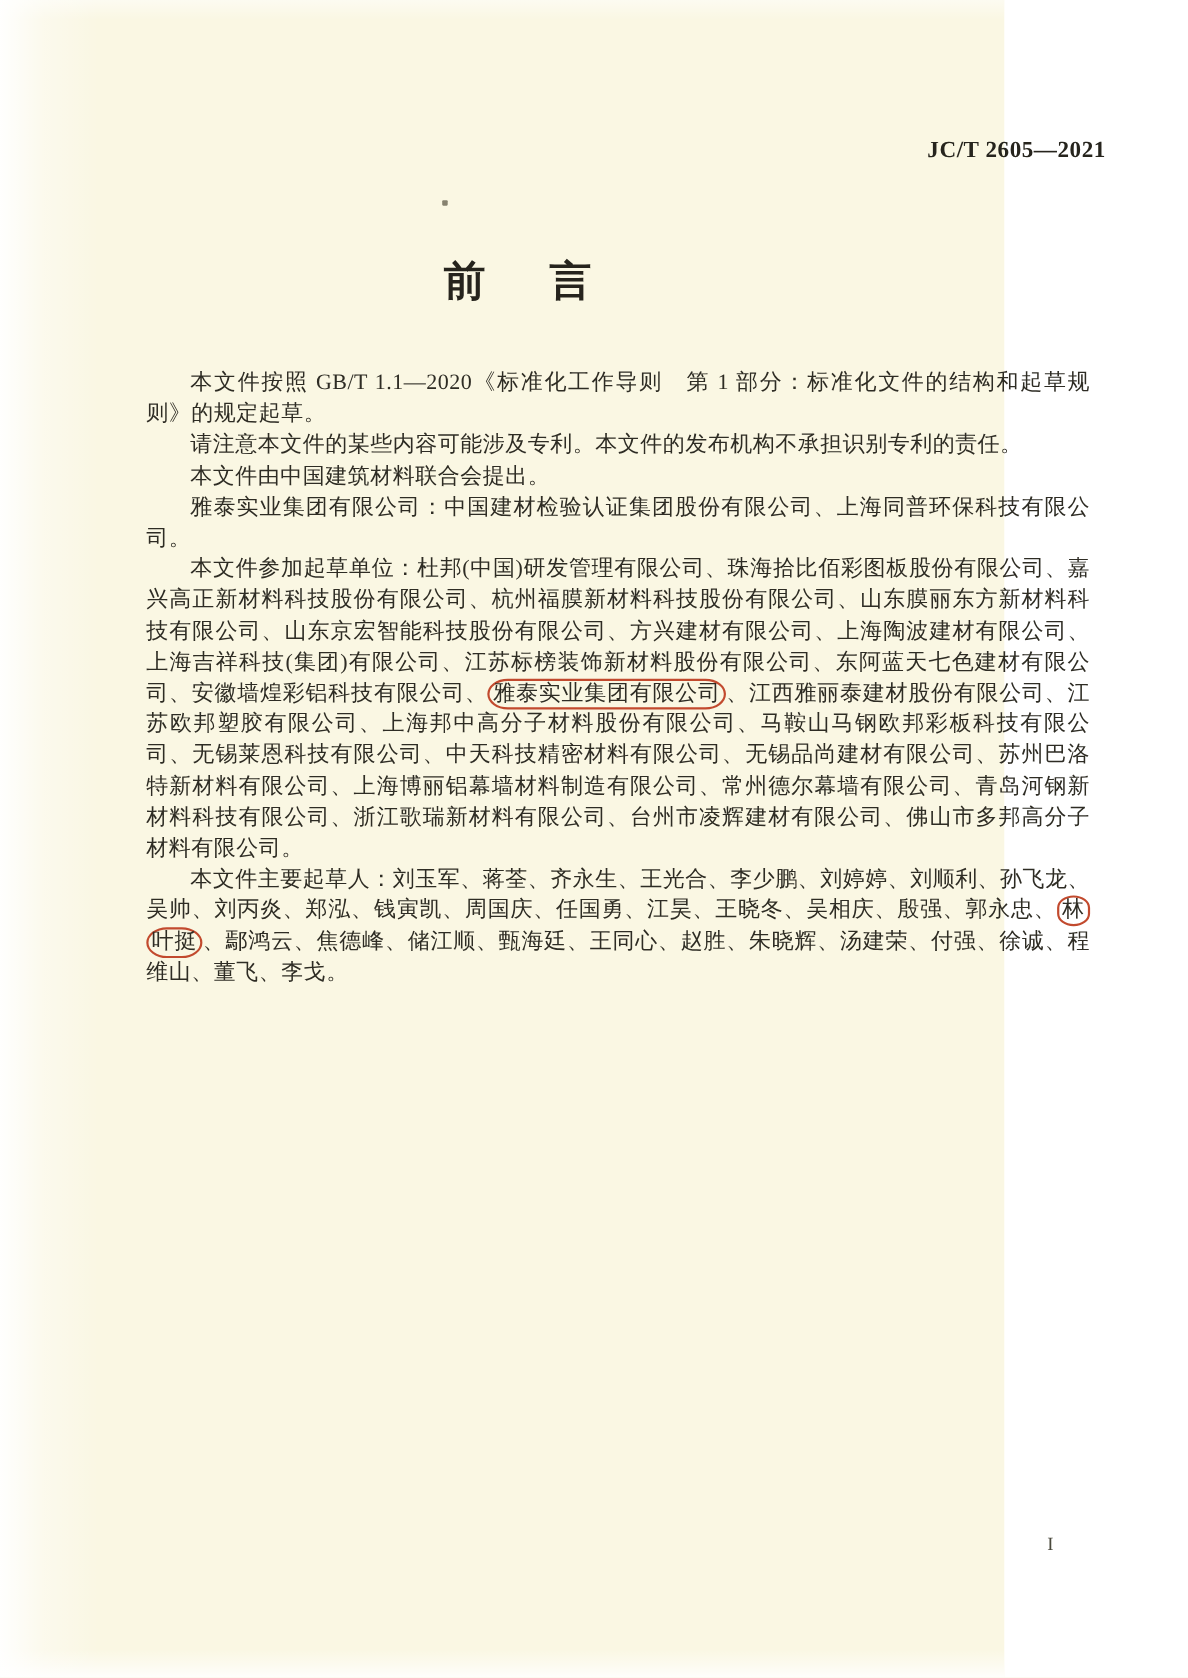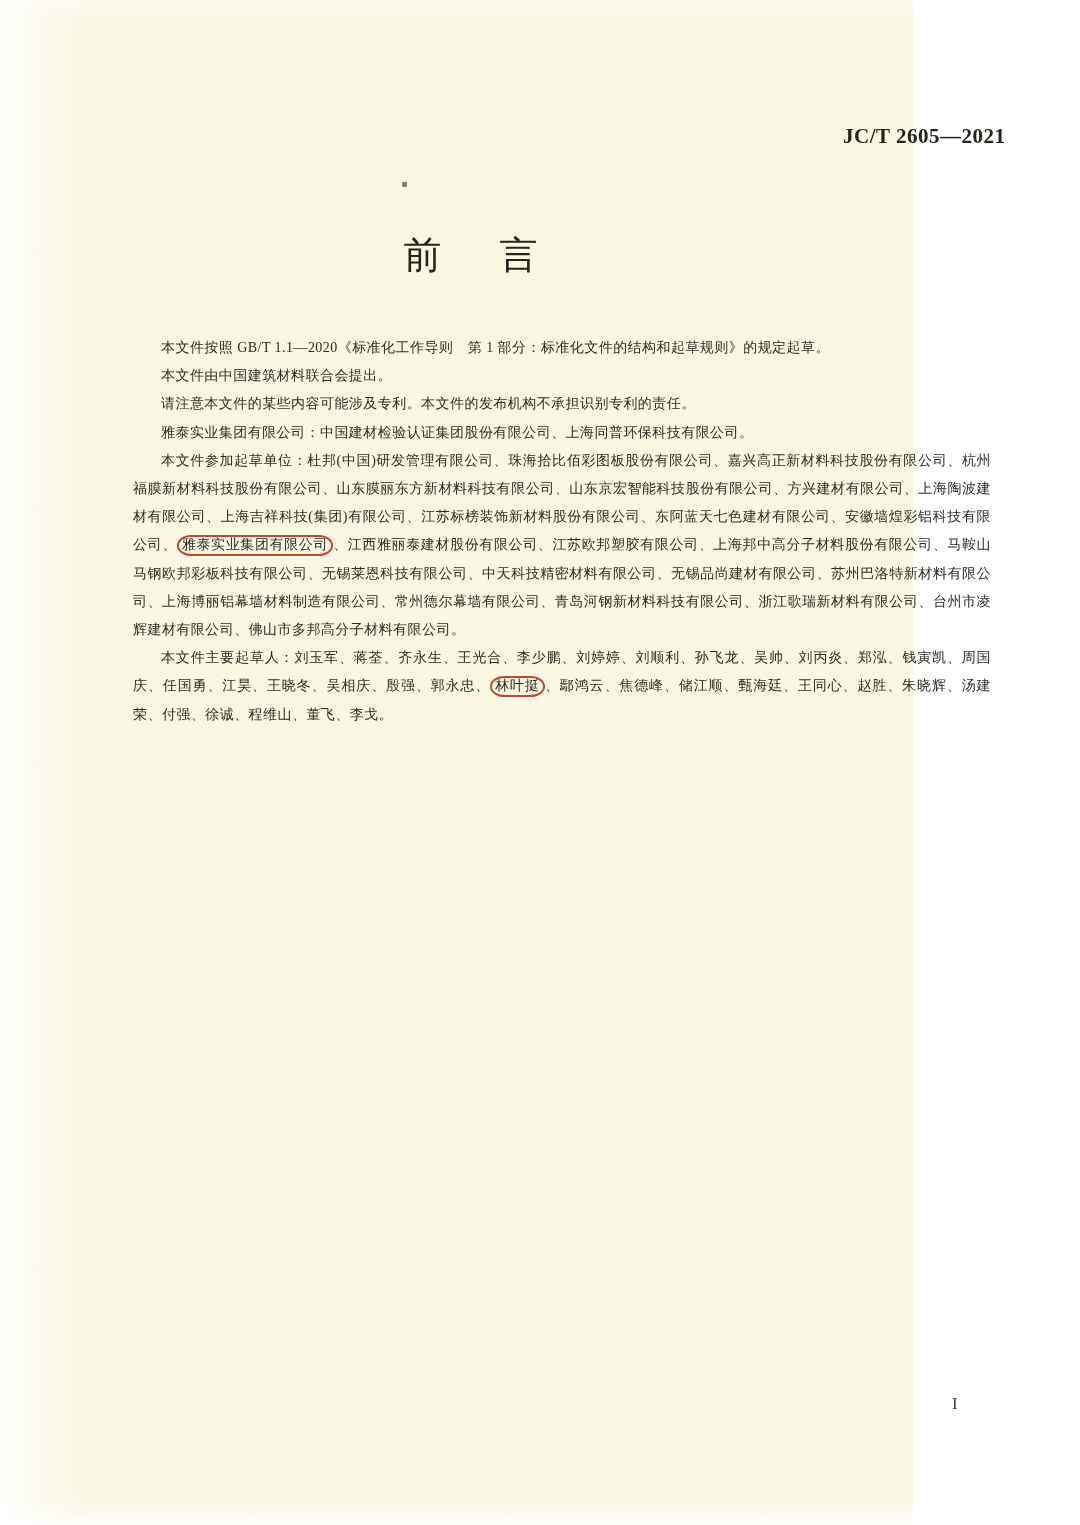--- a/index.html
+++ b/index.html
@@ -35,32 +35,32 @@
   .title-wrap {
     position: absolute;
     top: 230px;
     left: 0;
     width: 100%;
     text-align: center;
   }
   .title-text {
     display: inline-block;
     font-size: 38px;
-    font-weight: normal;
+    font-weight: bold;
     color: #26241d;
     letter-spacing: 58px;
     margin-right: -58px;
     transform: translateX(14px);
   }
   .content {
     position: absolute;
     top: 334px;
     left: 133px;
     width: 858px;
-    font-size: 14px;
+    font-size: 20px;
     line-height: 28.2px;
     letter-spacing: 0.45px;
     text-align: justify;
     color: #2e2c24;
   }
   .content p {
     margin: 0;
     text-indent: 2em;
   }
   .content p.first-issue {
@@ -101,23 +101,23 @@
   <div class="std-code">JC/T 2605—2021</div>
 
   <div class="title-wrap">
     <span class="title-text">前言</span>
   </div>
 
   <div class="content">
 
     <p>本文件按照 GB/T 1.1—2020《标准化工作导则　第 1 部分：标准化文件的结构和起草规则》的规定起草。</p>
 
+    <p>请注意本文件的某些内容可能涉及专利。本文件的发布机构不承担识别专利的责任。</p>
+
     <p>本文件由中国建筑材料联合会提出。</p>
-
-    <p>请注意本文件的某些内容可能涉及专利。本文件的发布机构不承担识别专利的责任。</p>
 
 
     <p>雅泰实业集团有限公司：中国建材检验认证集团股份有限公司、上海同普环保科技有限公司。</p>
 
     <p><span>本文件参加起草单位：杜邦(中国)研发管理有限公司、珠海拾比佰彩图板股份有限公司、嘉兴高正新材料科技股份有限公司、杭州福膜新材料科技股份有限公司、山东膜丽东方新材料科技有限公司、山东京宏智能科技股份有限公司、方兴建材有限公司、上海陶波建材有限公司、上海吉祥科技(集团)有限公司、江苏标榜装饰新材料股份有限公司、东阿蓝天七色建材有限公司、安徽墙煌彩铝科技有限公司、</span><span class="red-circle">雅泰实业集团有限公司</span><span>、江西雅丽泰建材股份有限公司、江苏欧邦塑胶有限公司、上海邦中高分子材料股份有限公司、马鞍山马钢欧邦彩板科技有限公司、无锡莱恩科技有限公司、中天科技精密材料有限公司、无锡品尚建材有限公司、苏州巴洛特新材料有限公司、上海博丽铝幕墙材料制造有限公司、常州德尔幕墙有限公司、青岛河钢新材料科技有限公司、浙江歌瑞新材料有限公司、台州市凌辉建材有限公司、佛山市多邦高分子材料有限公司。</span></p>
 
     <p><span>本文件主要起草人：刘玉军、蒋荃、齐永生、王光合、李少鹏、刘婷婷、刘顺利、孙飞龙、吴帅、刘丙炎、郑泓、钱寅凯、周国庆、任国勇、江昊、王晓冬、吴相庆、殷强、郭永忠、</span><span class="red-circle">林叶挺</span><span>、鄢鸿云、焦德峰、储江顺、甄海廷、王同心、赵胜、朱晓辉、汤建荣、付强、徐诚、程维山、董飞、李戈。</span></p>
 
 
   </div>

